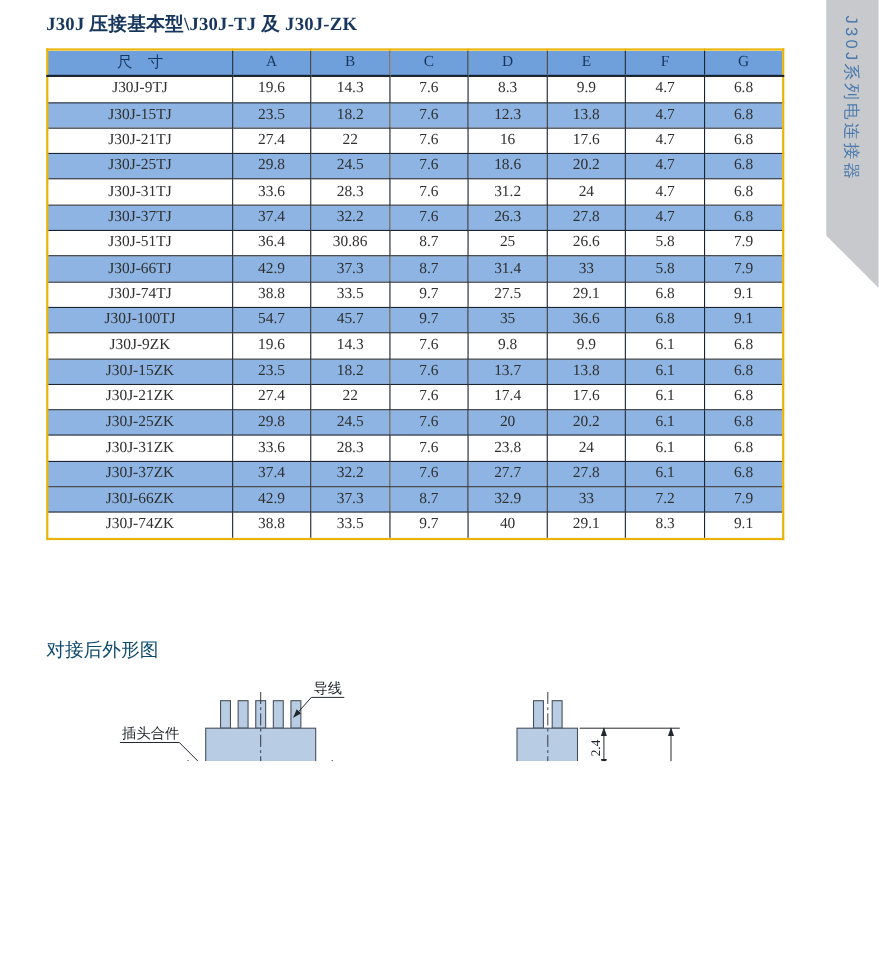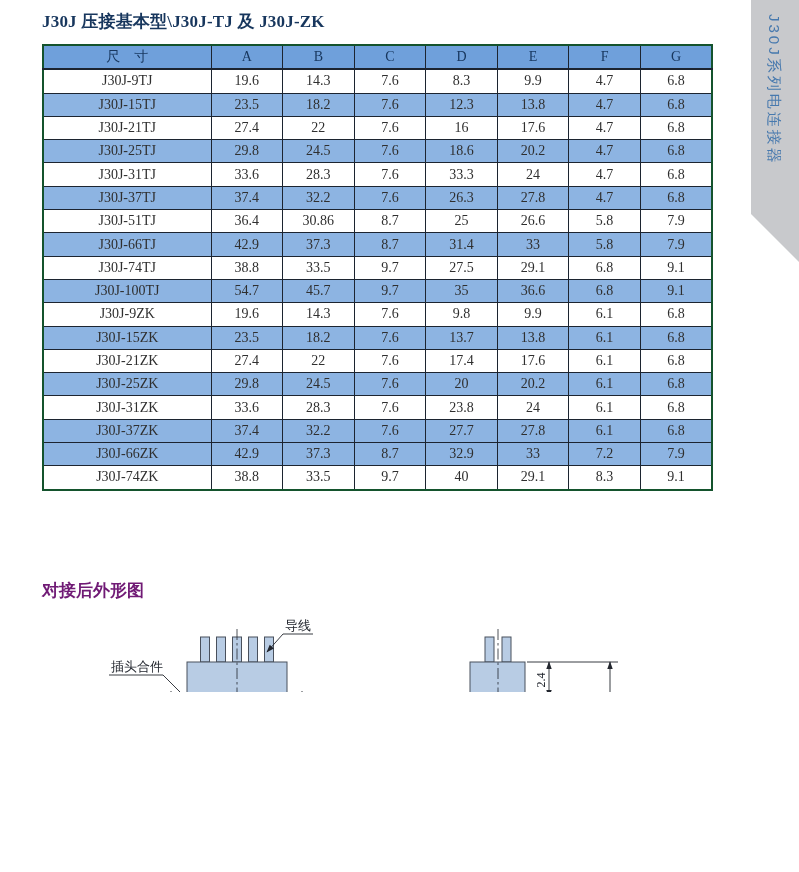--- a/index.html
+++ b/index.html
@@ -21,36 +21,36 @@
   #side-tab .tab-text {
     position:absolute; left:32px; top:14px;
     transform:rotate(90deg); transform-origin:top left;
     white-space:nowrap; font-family:"Liberation Sans",sans-serif;
     font-size:15px; letter-spacing:3px; color:#4779AE;
   }
   
   #dim-table {
     position:absolute; left:42px; top:44px; width:671px;
     border-collapse:collapse; table-layout:fixed;
-    font-size:14px; color:#2f2f2f; border:2px solid #14532d;
+    font-size:14px; color:#2f2f2f; border:2px solid #eab308;
   }
   #dim-table th, #dim-table td {
     border:1px solid #1c2430; height:22.3px; padding:0;
     text-align:center; vertical-align:middle; font-weight:normal;
     overflow:hidden; white-space:nowrap;
   }
   #dim-table thead th {
     background:#6FA0DB; color:#17365D; border-bottom-width:2px;
   }
   #dim-table tr.alt td { background:#8DB4E2; }
   #dim-table col.c-size { width:168px; }
   
   #section-title {
     position:absolute; left:42px; top:579px;
-    font-size:17px; font-weight:bold; color:#701a75;
+    font-size:17px; font-weight:normal; color:#0c4a6e;
   }
   
   #figure-svg { position:absolute; left:0; top:605px; }
   .part { fill:#B8CCE4; stroke:#49505c; stroke-width:1; }
   .thin  { stroke:#22262e; stroke-width:0.9; fill:none; }
   .cline { stroke:#22262e; stroke-width:0.8; fill:none; stroke-dasharray:11 3 2.5 3; }
   .lbl   { font-size:13px; fill:#22262e; font-family:"Liberation Serif",serif; }
   .dimtxt{ font-size:12px; fill:#22262e; font-family:"Liberation Serif",serif; text-anchor:middle; }
   .cap   { font-size:14px; fill:#333; text-anchor:middle; font-family:"Liberation Serif",serif; }
 </style>
@@ -127,21 +127,21 @@
           <td>18.6</td>
           <td>20.2</td>
           <td>4.7</td>
           <td>6.8</td>
         </tr>
         <tr>
           <td>J30J-31TJ</td>
           <td>33.6</td>
           <td>28.3</td>
           <td>7.6</td>
-          <td>33.3</td>
+          <td>31.2</td>
           <td>24</td>
           <td>4.7</td>
           <td>6.8</td>
         </tr>
         <tr class="alt">
           <td>J30J-37TJ</td>
           <td>37.4</td>
           <td>32.2</td>
           <td>7.6</td>
           <td>26.3</td>

